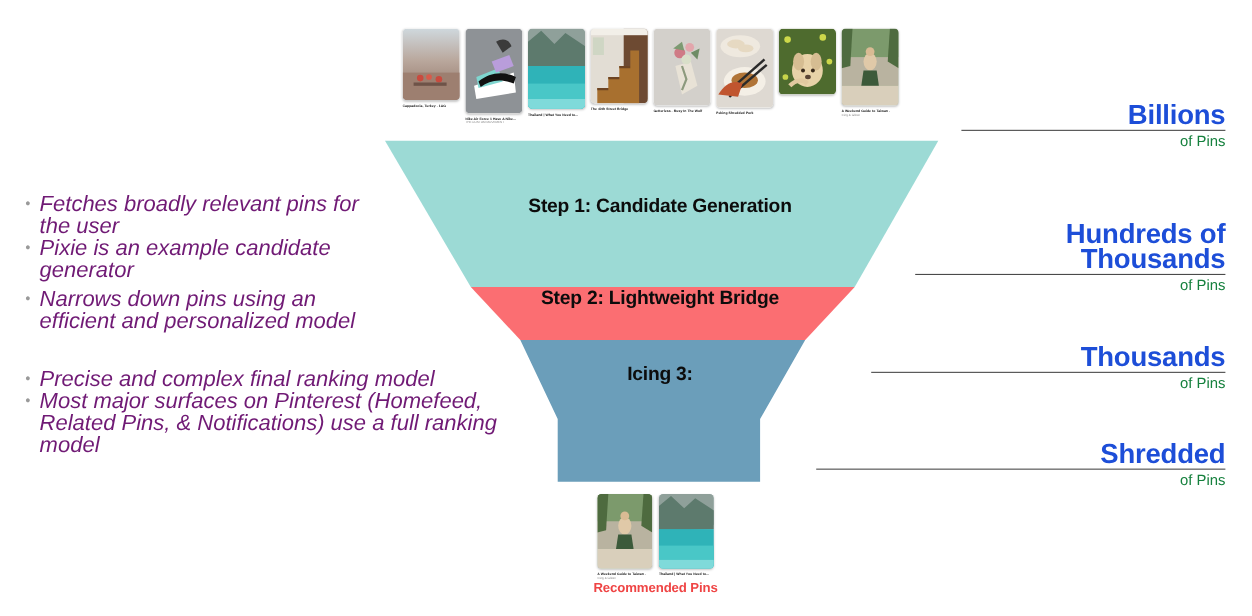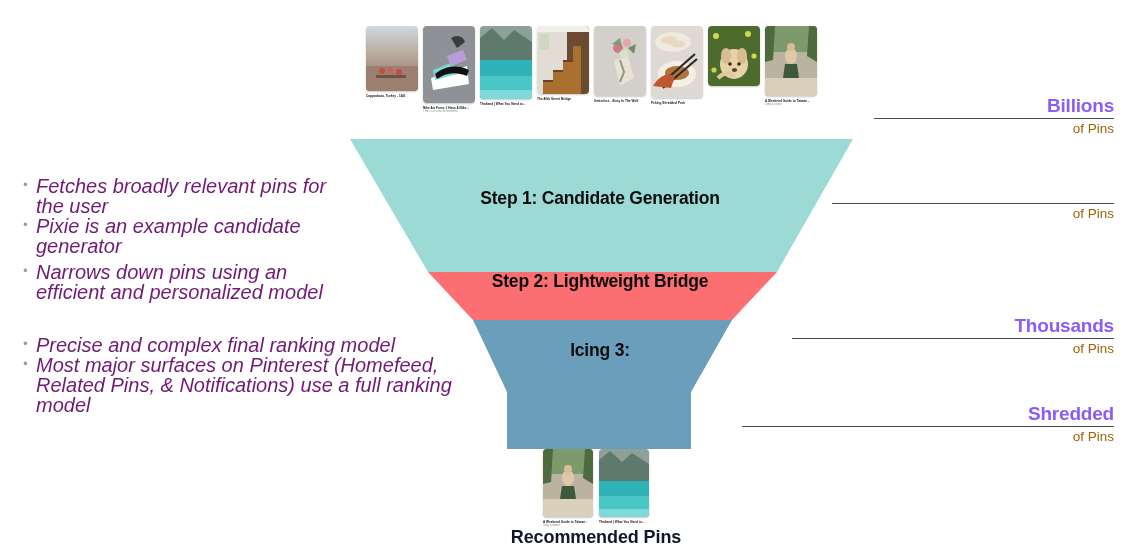--- a/index.html
+++ b/index.html
@@ -60,21 +60,21 @@
     font-weight: normal;
     overflow: hidden;
     white-space: nowrap;
     text-overflow: ellipsis;
   }
 
   
   #funnel {
     position: absolute;
     left: 340px;
-    top: 132px;
+    top: 121px;
     width: 520px;
     height: 322px;
   }
   #funnel svg { display: block; }
   .funnel-label {
     position: absolute;
     text-align: center;
     font-weight: bold;
     color: #0c0c0c;
     letter-spacing: -0.2px;
@@ -122,33 +122,33 @@
   #bullets-1 { left: 22px; top: 176px; width: 330px; }
   #bullets-2 { left: 22px; top: 262px; width: 330px; }
   #bullets-3 { left: 22px; top: 335px; width: 430px; }
 
   
   .scale {
     position: absolute;
     text-align: right;
   }
   .scale .big {
-    font-size: 19px;
+    font-size: 25px;
     font-weight: bold;
-    color: #8b5cf6;
+    color: #1d4ed8;
     line-height: 23px;
     letter-spacing: -0.2px;
   }
   .scale .rule {
     border-top: 1.3px solid #4a4a4a;
     margin: 1px 0 1px 0;
   }
   .scale .sub {
     font-size: 13.5px;
-    color: #a16207;
+    color: #15803d;
     line-height: 17px;
   }
   #scale-billions    { left: 874px; top: 94px;  width: 240px; }
   #scale-hundthous   { left: 832px; top: 202px; width: 282px; }
   #scale-thousands   { left: 792px; top: 270px; width: 322px; margin-top: 44px; }
   #scale-hundreds    { left: 742px; top: 402px; width: 372px; }
 
   
   #rec-pins {
     position: absolute;
@@ -160,23 +160,23 @@
     justify-content: center;
   }
   #rec-pins .pin-card { width: 50px; }
   #rec-pins .pin-img { width: 50px; }
   #rec-caption {
     position: absolute;
     left: 446px;
     top: 527px;
     width: 300px;
     text-align: center;
-    font-size: 18px;
+    font-size: 12px;
     font-weight: bold;
-    color: #0f172a;
+    color: #ef4444;
     letter-spacing: -0.1px;
   }
 </style>
 </head>
 <body>
 
 <div id="pin-strip">
 
   <div class="pin-card">
     <div class="pin-img" style="height:65px">
@@ -360,20 +360,21 @@
   </ul>
 </div>
 
 <div class="scale" id="scale-billions">
   <div class="big">Billions</div>
   <div class="rule"></div>
   <div class="sub">of Pins</div>
 </div>
 
 <div class="scale" id="scale-hundthous">
+  <div class="big">Hundreds of Thousands</div>
   <div class="rule"></div>
   <div class="sub">of Pins</div>
 </div>
 
 <div class="scale" id="scale-thousands">
   <div class="big">Thousands</div>
   <div class="rule"></div>
   <div class="sub">of Pins</div>
 </div>
 

